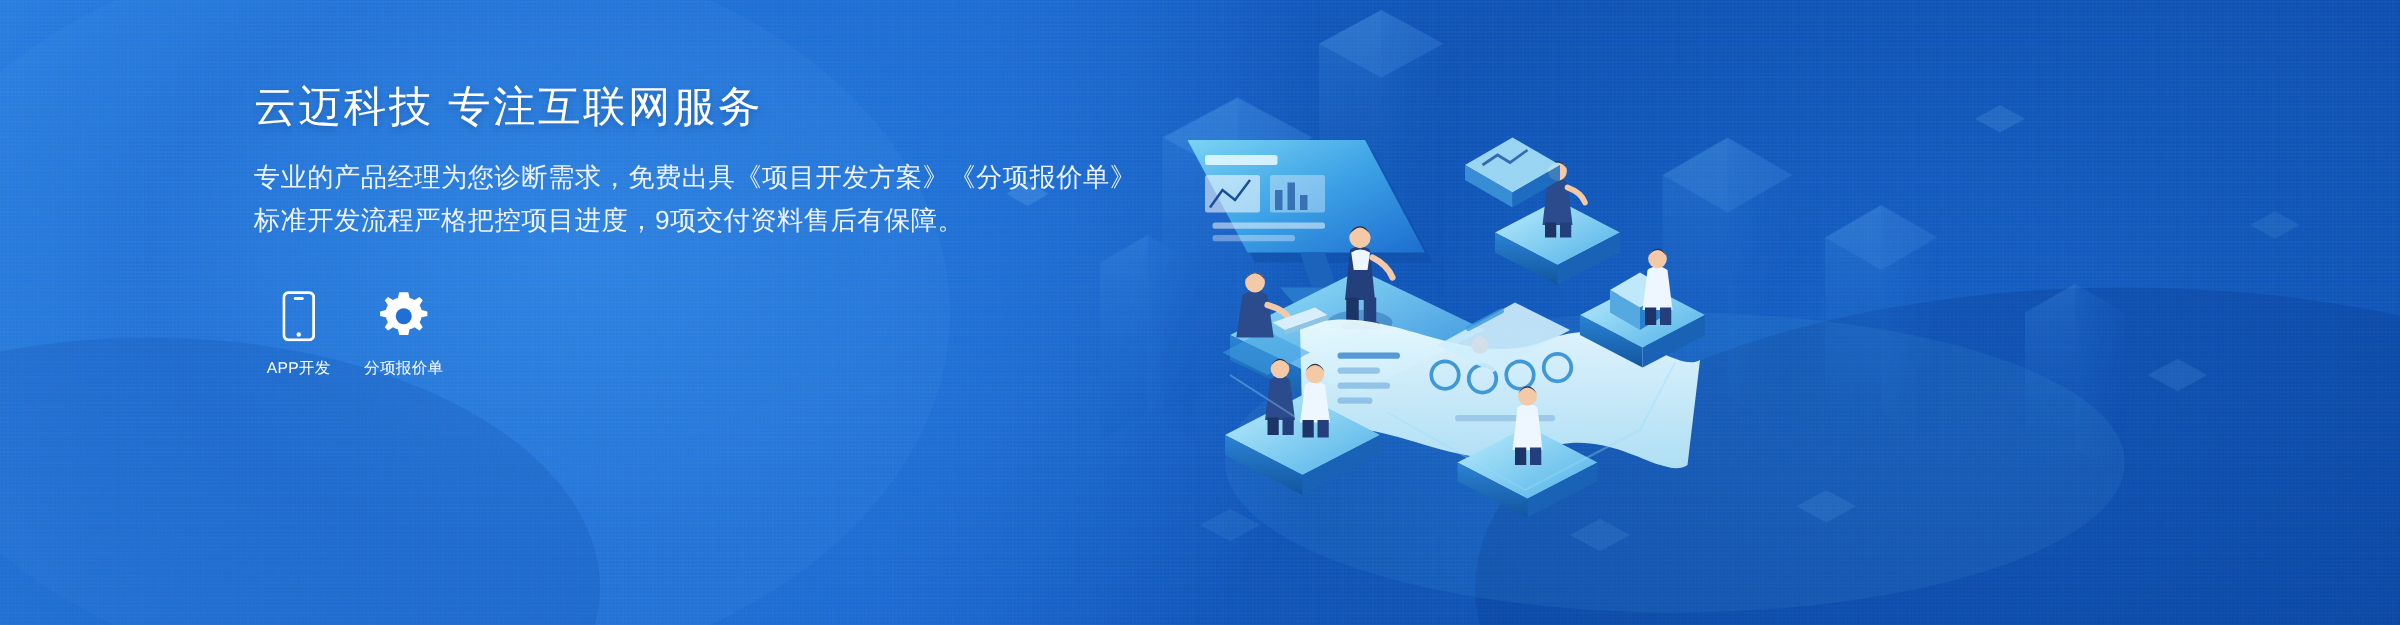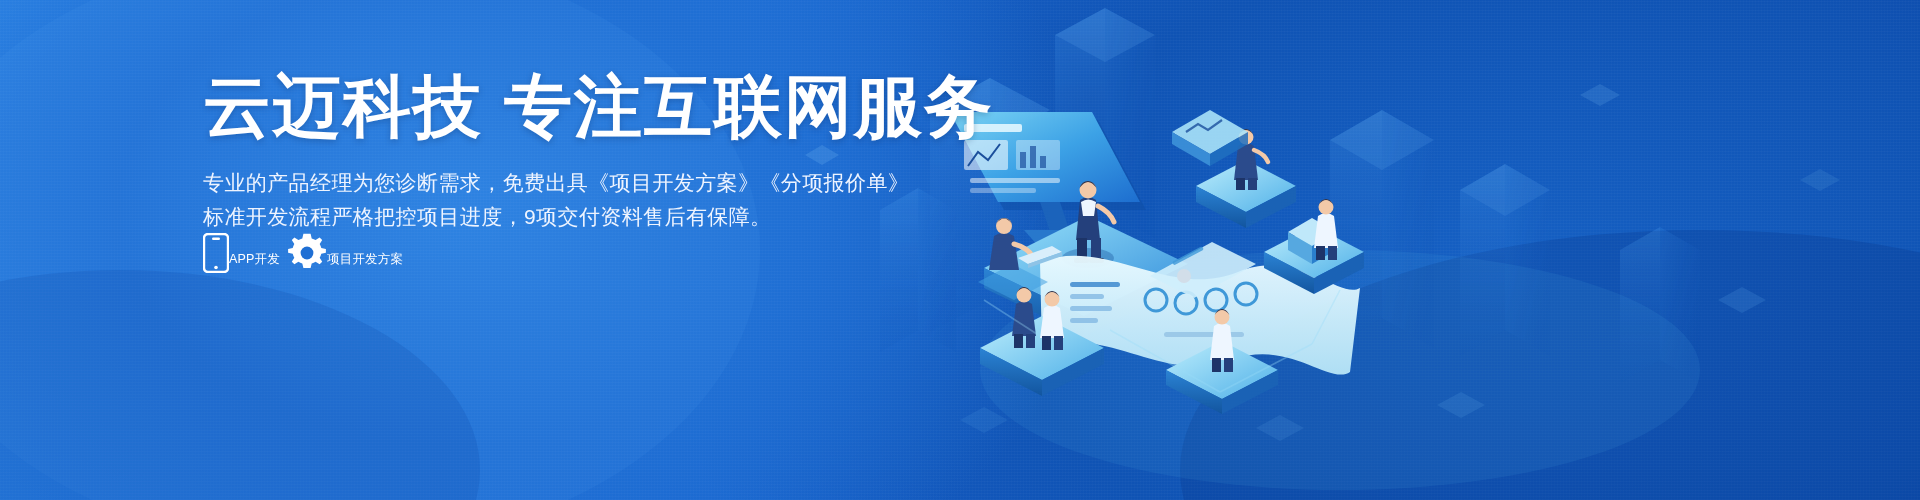--- a/index.html
+++ b/index.html
@@ -34,22 +34,22 @@
   .deco-layer { position: absolute; inset: 0; z-index: 2; pointer-events: none; }
 
   
   .content {
     position: absolute;
     left: 203px; top: 66px;
     z-index: 6;
     width: 760px;
   }
   .headline {
-    font-size: 68px;
-    font-weight: bold;
+    font-size: 34px;
+    font-weight: normal;
     color: #ffffff;
     letter-spacing: 2px;
     line-height: 1.18;
     white-space: nowrap;
     text-shadow: 0 2px 6px rgba(4,30,80,0.25);
   }
   .subline {
     margin-top: 20px;
     font-size: 21px;
     color: #eef4ff;
@@ -63,21 +63,21 @@
   
   .services {
     position: absolute;
     left: 203px; top: 232px;
     z-index: 6;
     display: flex;
     align-items: flex-start;
   }
   .service {
     display: flex;
-    flex-direction: row;
+    flex-direction: column;
     align-items: center;
     width: 72px;
     margin-right: 12px;
     text-align: right;
   }
   .service .ico {
     height: 42px;
     display: flex; align-items: center; justify-content: center;
     margin-bottom: 12px;
   }
@@ -186,21 +186,21 @@
 
 
 
     <div class="service">
       <span class="ico">
         <svg class="svg-w" width="40" height="40" viewBox="0 0 40 40">
           <path d="M20 0.8 l3.6 0 1.1 4.6 a15.4 15.4 0 0 1 3.9 1.6 l4.0 -2.5 2.6 2.6 -2.5 4.0 a15.4 15.4 0 0 1 1.6 3.9 l4.6 1.1 0 3.6 -4.6 1.1 a15.4 15.4 0 0 1 -1.6 3.9 l2.5 4.0 -2.6 2.6 -4.0 -2.5 a15.4 15.4 0 0 1 -3.9 1.6 l-1.1 4.6 -3.6 0 -3.6 0 -1.1 -4.6 a15.4 15.4 0 0 1 -3.9 -1.6 l-4.0 2.5 -2.6 -2.6 2.5 -4.0 a15.4 15.4 0 0 1 -1.6 -3.9 l-4.6 -1.1 0 -3.6 4.6 -1.1 a15.4 15.4 0 0 1 1.6 -3.9 l-2.5 -4.0 2.6 -2.6 4.0 2.5 a15.4 15.4 0 0 1 3.9 -1.6 l1.1 -4.6 z" fill="#ffffff"></path>
           <circle cx="20" cy="20" r="6.4" fill="#1f6fd4"></circle>
         </svg>
       </span>
-      <span class="lbl">项目开发方案</span>
+      <span class="lbl">分项报价单</span>
     </div>
 
   </div>
 
   <div class="illo">
     <svg width="1000" height="500" viewBox="0 0 1000 500">
       <defs>
         <linearGradient id="screenG" x1="0" y1="0" x2="1" y2="1">
           <stop offset="0" stop-color="#7fd8f6"></stop>
           <stop offset="0.5" stop-color="#3fa6e8"></stop>

